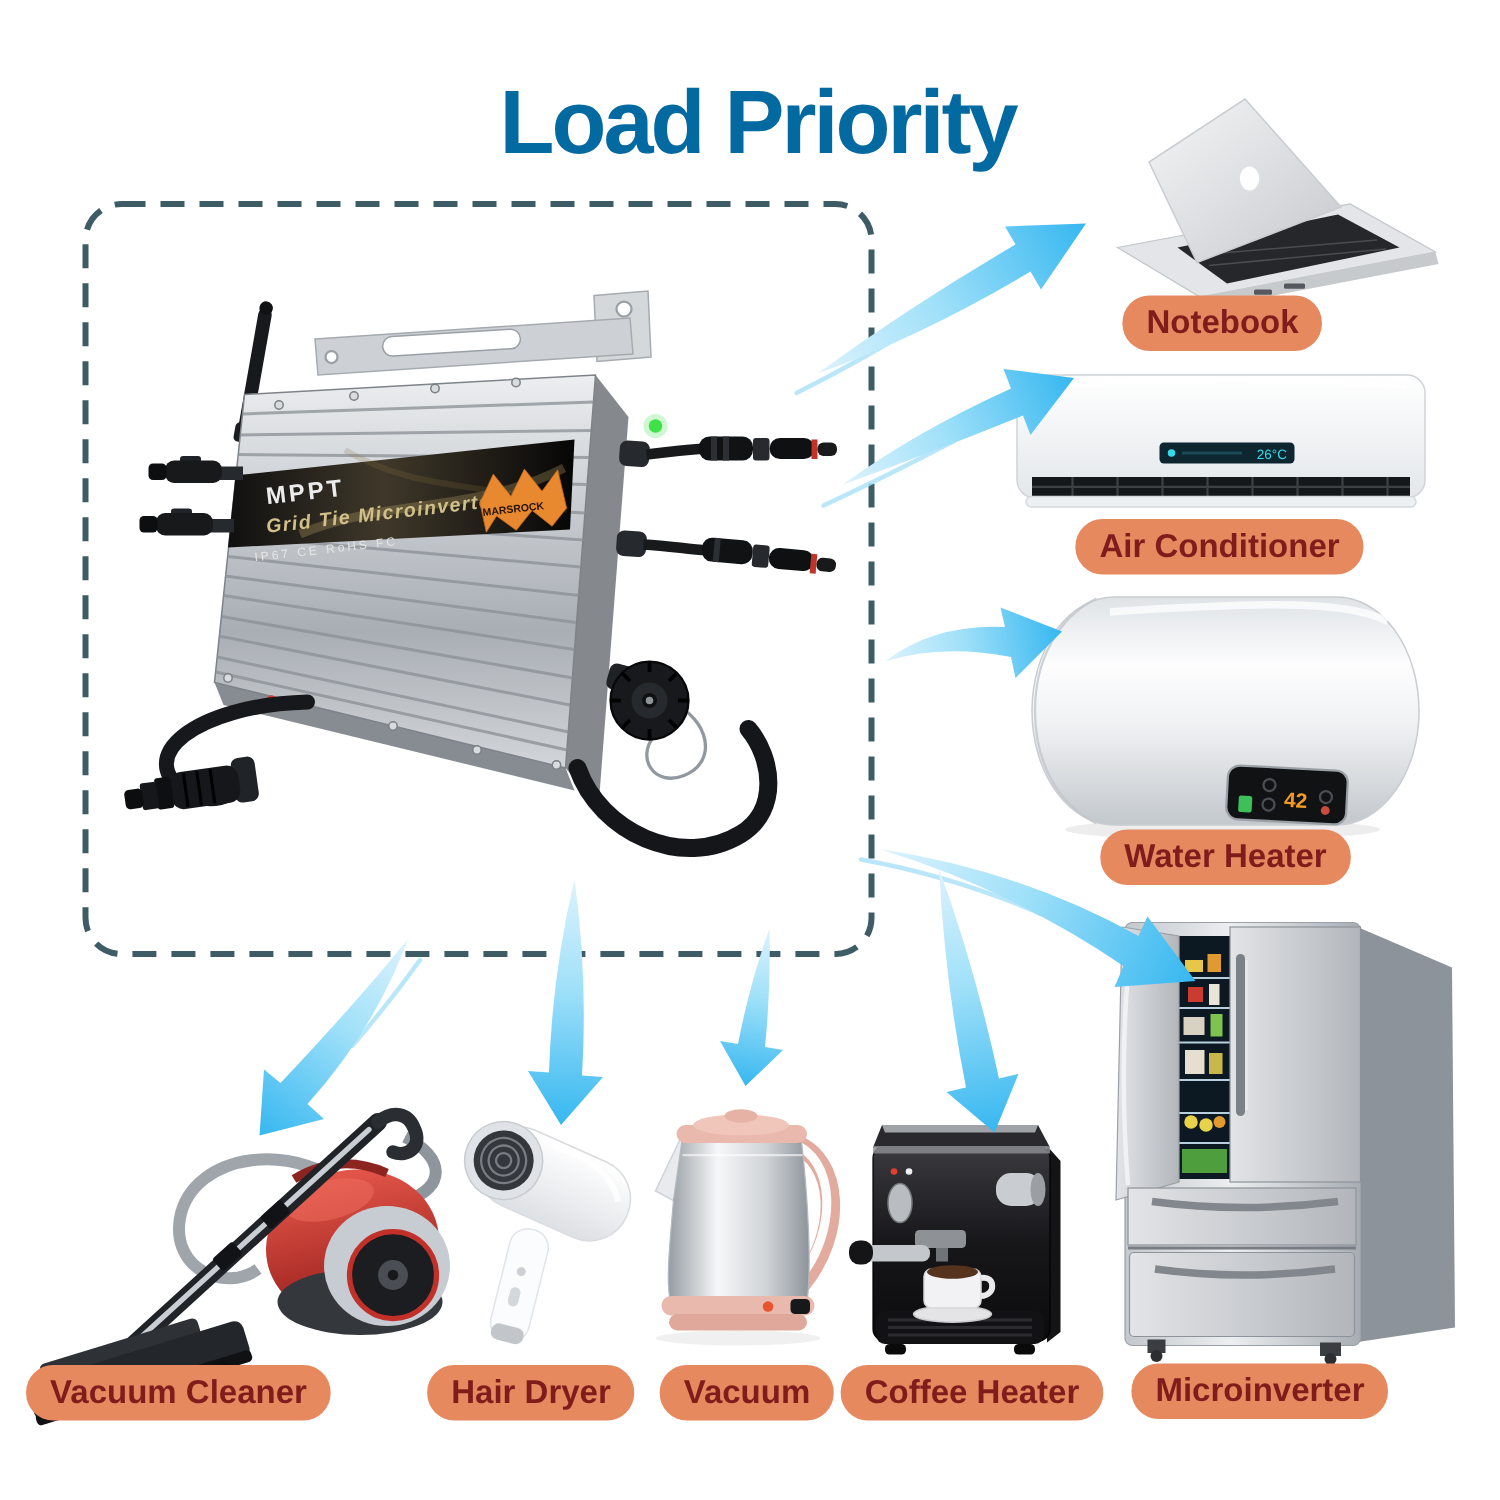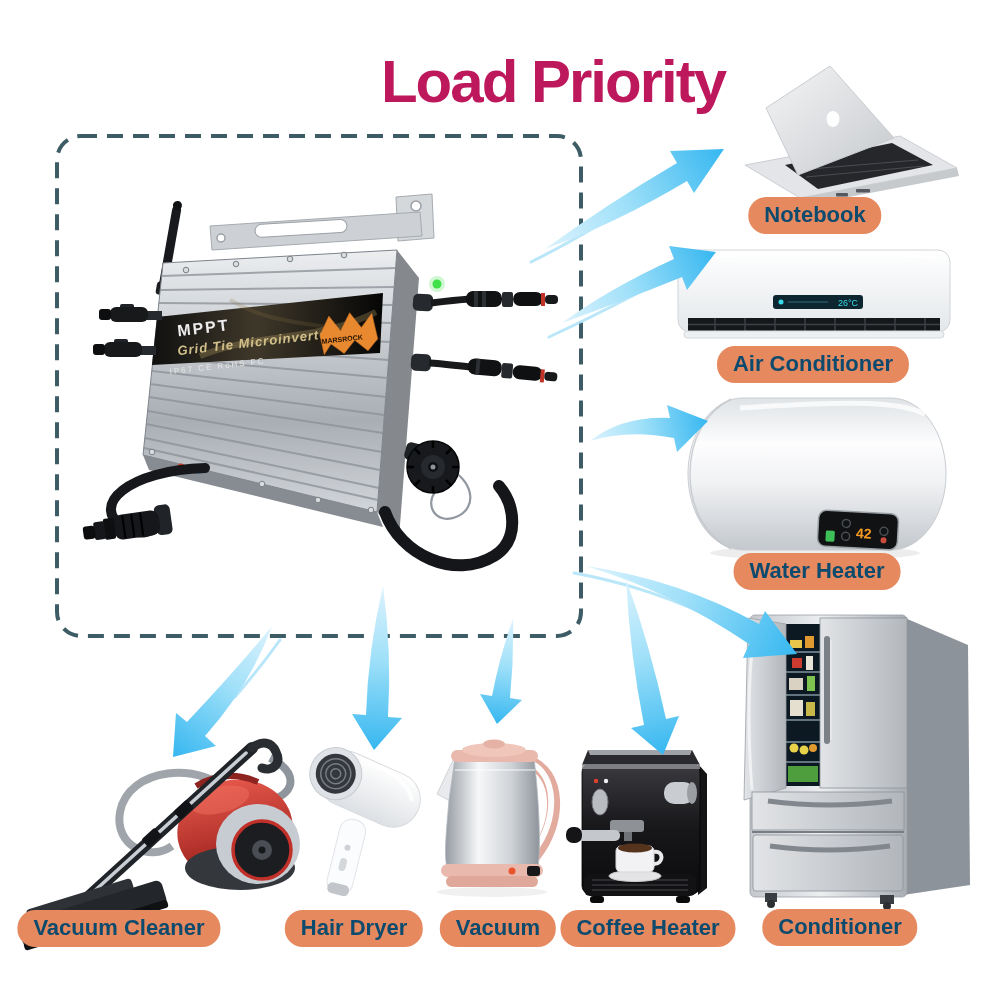--- a/index.html
+++ b/index.html
@@ -1,21 +1,21 @@
 <!DOCTYPE html>
 <html><head>
 <meta charset="utf-8">
 <style>
   html,body{margin:0;padding:0;background:#fff;}
   .canvas{position:relative;width:1000px;height:1000px;background:#ffffff;overflow:hidden;
           font-family:"Liberation Sans",sans-serif;}
   .stage{position:absolute;left:0;top:0;}
   .page-title{position:absolute;top:47px;left:505px;transform:translateX(-50%);
-              font-size:60px;font-weight:bold;letter-spacing:-2px;color:#be185d;white-space:nowrap;margin-left:48px;}
-  .pill{position:absolute;transform:translateX(-50%);background:#e6895f;color:#0c4a6e;
+              font-size:60px;font-weight:bold;letter-spacing:-2px;color:#0369a1;white-space:nowrap;}
+  .pill{position:absolute;transform:translateX(-50%);background:#e6895f;color:#7f1d1d;
         font-weight:700;font-size:22px;line-height:1;padding:7px 16px 8px;border-radius:18px;
         white-space:nowrap;text-align:center;}
 </style>
 </head>
 <body>
 
 <div class="canvas">
 
   <div class="page-title">Load Priority</div>
 
@@ -449,18 +449,18 @@
       <path fill="url(#g5)" d="M272,626 Q238,668 187,722 L176,713 L173,757 L216,746 L205,736 Q250,686 272,626 Z"></path>
       <path fill="url(#g6)" d="M383,586 Q368,650 366,715 L352,714 L374,750 L402,718 L388,717 Q392,652 383,586 Z"></path>
       <path fill="url(#g7)" d="M513,619 Q500,655 492,696 L480,694 L497,724 L522,700 L510,698 Q514,658 513,619 Z"></path>
       <path fill="url(#g8)" d="M626,579 Q630,655 644,725 L631,728 L663,755 L679,716 L666,719 Q650,645 626,579 Z"></path>
     </g>
   </svg>
 
   <div class="pill" style="left:815px;top:197px;">Notebook</div>
   <div class="pill" style="left:813px;top:346px;">Air Conditioner</div>
   <div class="pill" style="left:817px;top:553px;">Water Heater</div>
-  <div class="pill" style="left:840px;top:909px;">Conditioner</div>
+  <div class="pill" style="left:840px;top:909px;">Microinverter</div>
   <div class="pill" style="left:119px;top:910px;">Vacuum Cleaner</div>
   <div class="pill" style="left:354px;top:910px;">Hair Dryer</div>
   <div class="pill" style="left:498px;top:910px;">Vacuum</div>
   <div class="pill" style="left:648px;top:910px;">Coffee Heater</div>
 </div>
 
 </body></html>

